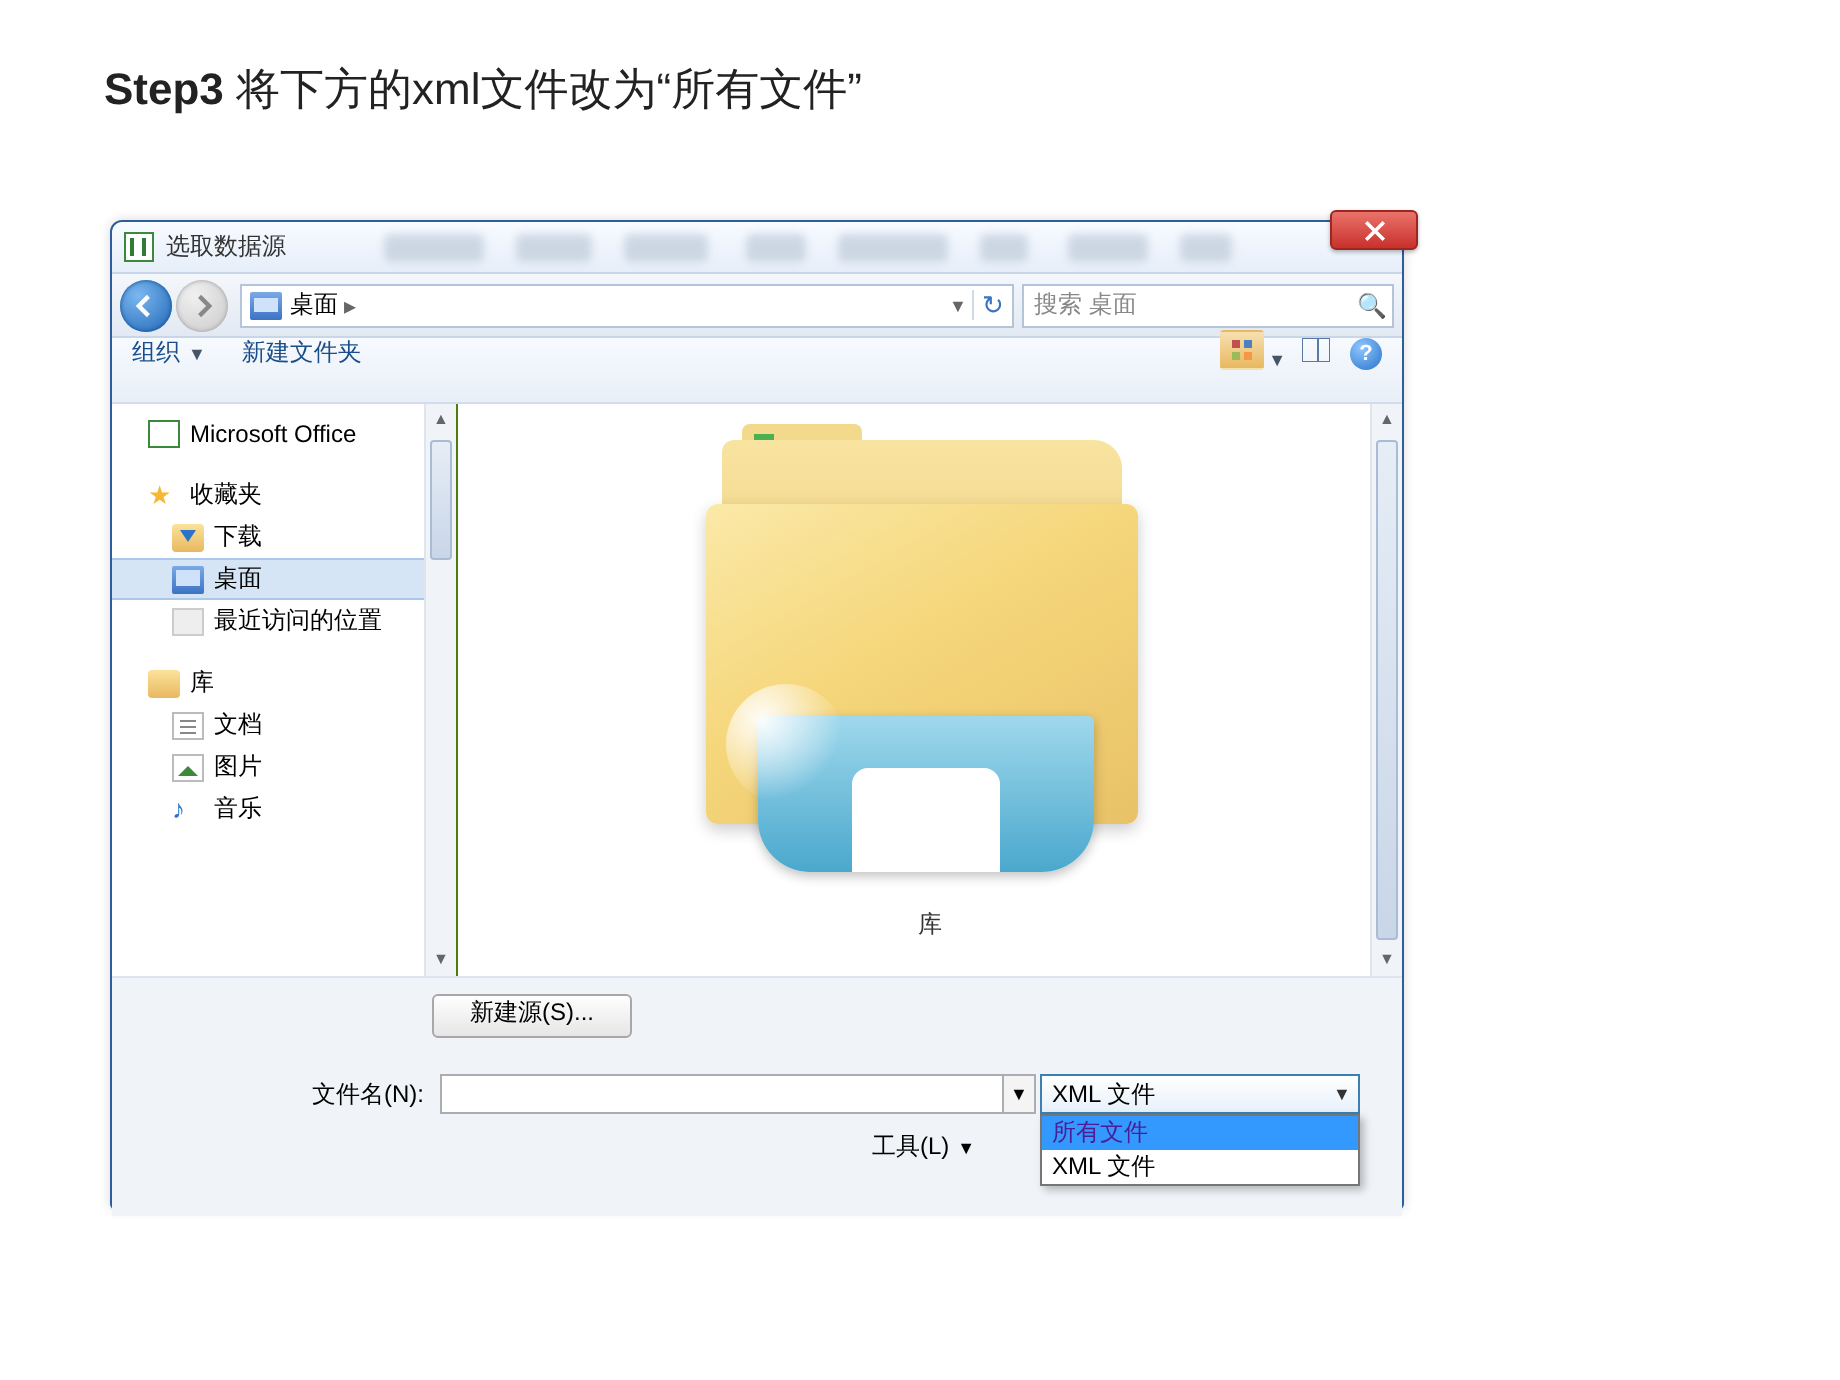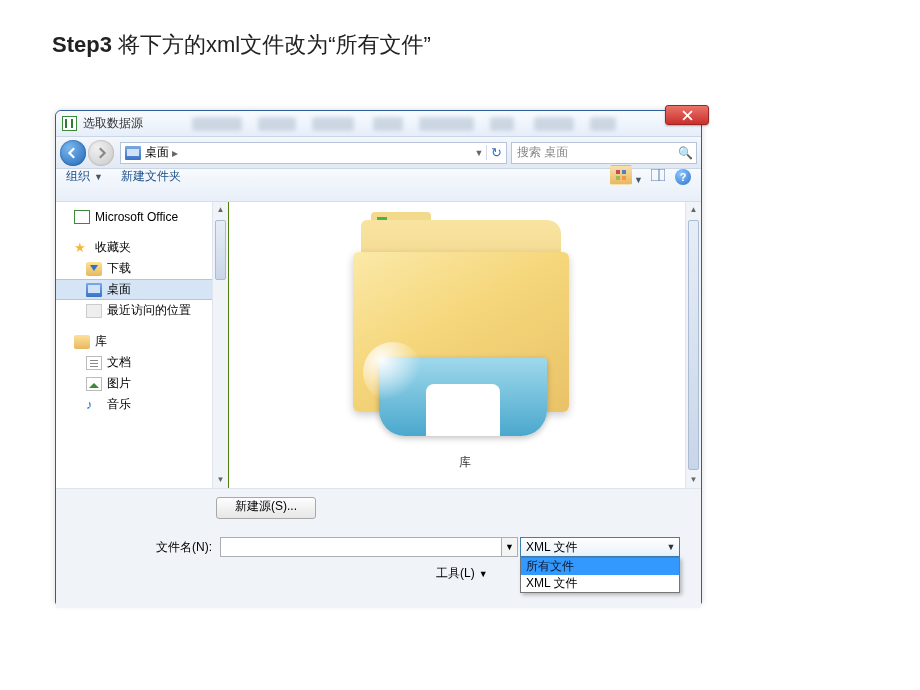--- a/index.html
+++ b/index.html
@@ -128,21 +128,21 @@
     position:absolute; left:464px; top:48px; width:160px; height:20px;
     border:1px solid #3c7fb1; background:linear-gradient(#fff,#e7f1fb);
     display:flex; align-items:center; font-size:12px; padding-left:5px;
   }
   .filter-combo .dd{ margin-left:auto; width:16px; text-align:center; font-size:9px; color:#333;}
   .filter-dropdown {
     position:absolute; left:464px; top:68px; width:160px;
     border:1px solid #767676; background:#fff; font-size:12px; box-shadow:2px 2px 4px rgba(0,0,0,0.25);
   }
   .filter-opt { height:17px; padding:0 5px; display:flex; align-items:center;}
-  .filter-opt.selected { background:#3399ff; color:#0f172a;font-family:Liberation Serif, serif;}
+  .filter-opt.selected { background:#3399ff; color:#4c1d95;font-family:Liberation Serif, serif;}
   
   .toolsrow { position:absolute; left:380px; top:76px; font-size:12px; display:flex; align-items:center;}
   .toolsrow .dd{font-size:9px;margin-left:4px;}
   
   .blur-strip { position:absolute; left:128px; top:0px; right:44px; height:26px; overflow:hidden; opacity:0.6; filter: blur(2px);}
   .blur-strip span{ display:inline-block; height:14px; margin:6px 8px 0 8px; background:#b6c3d4; border-radius:3px;}
 </style>
 </head>
 <body>
 

